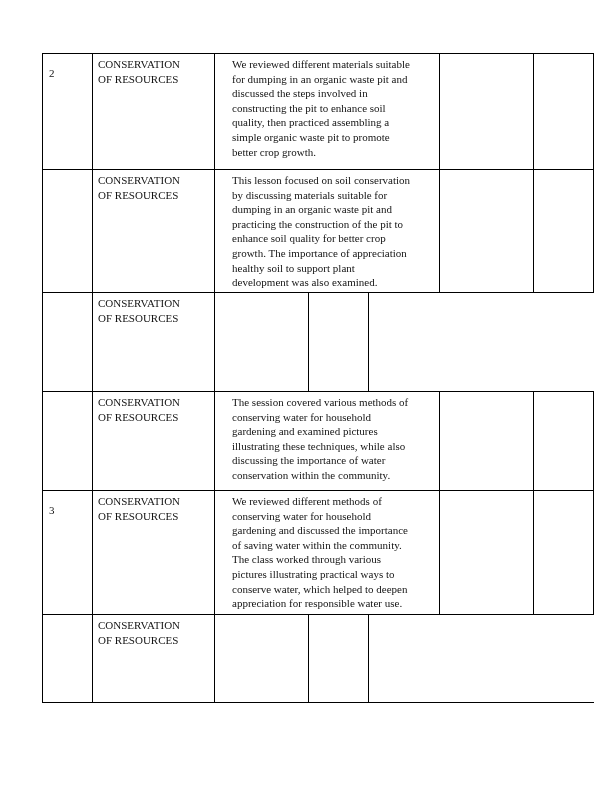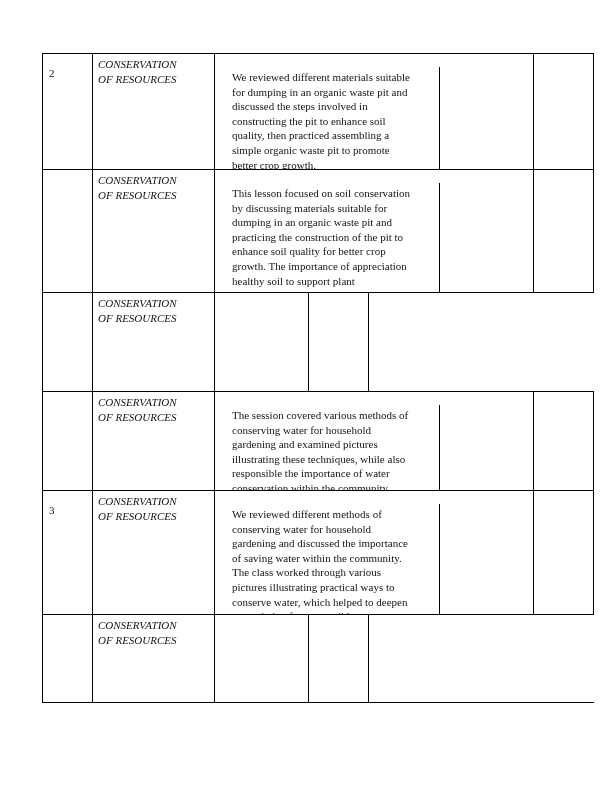--- a/index.html
+++ b/index.html
@@ -46,27 +46,25 @@
     line-height: 14.6px;
   }
   .c-num {
     width: 50px;
     padding: 12px 2px 0 6px;
   }
   .c-topic {
     width: 122px;
     padding: 3px 4px 0 5px;
     white-space: pre-line;
-    font-style: italic;
   }
   .c-desc {
     width: 225px;
     padding: 3px 5px 0 17px;
     white-space: pre-line;
-    margin-top: 13px;
   }
   .c-eval1 { width: 94px; }
   .c-eval2 { width: 60px; }
 </style>
 </head>
 <body>
 
 <div class="page">
   <div class="doc-table">
 
@@ -110,21 +108,21 @@
     </div>
 
     <div class="t-row h4">
       <div class="cell c-num"></div>
       <div class="cell c-topic">CONSERVATION
 OF RESOURCES</div>
       <div class="cell c-desc">The session covered various methods of
 conserving water for household
 gardening and examined pictures
 illustrating these techniques, while also
-responsible the importance of water
+discussing the importance of water
 conservation within the community.</div>
       <div class="cell c-eval1"></div>
       <div class="cell c-eval2"></div>
     </div>
 
     <div class="t-row h5">
       <div class="cell c-num">3</div>
       <div class="cell c-topic">CONSERVATION
 OF RESOURCES</div>
       <div class="cell c-desc">We reviewed different methods of

